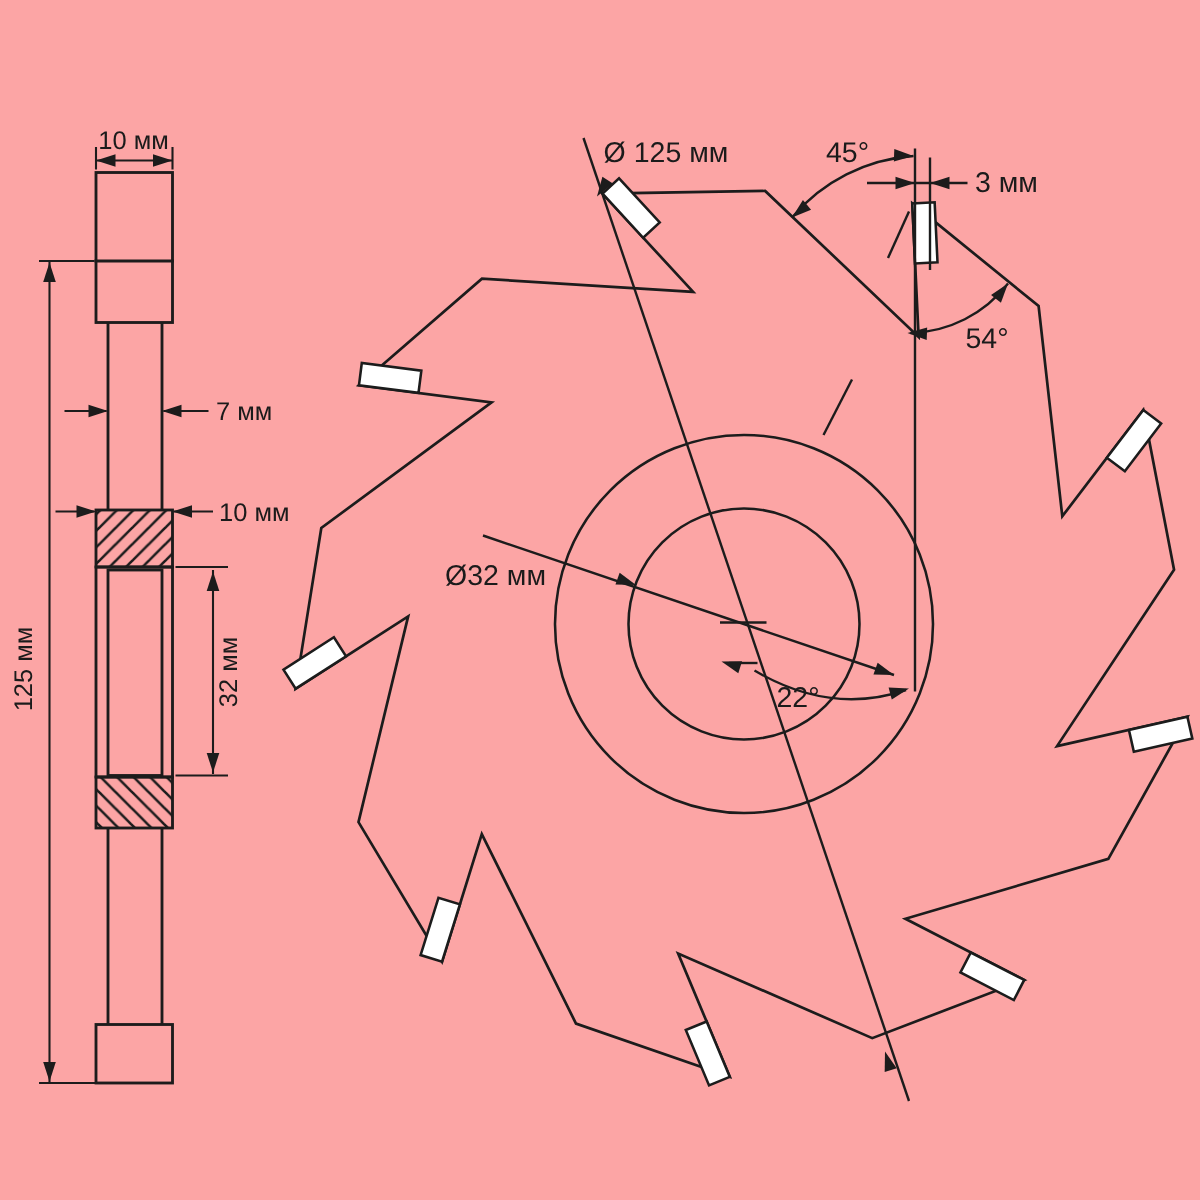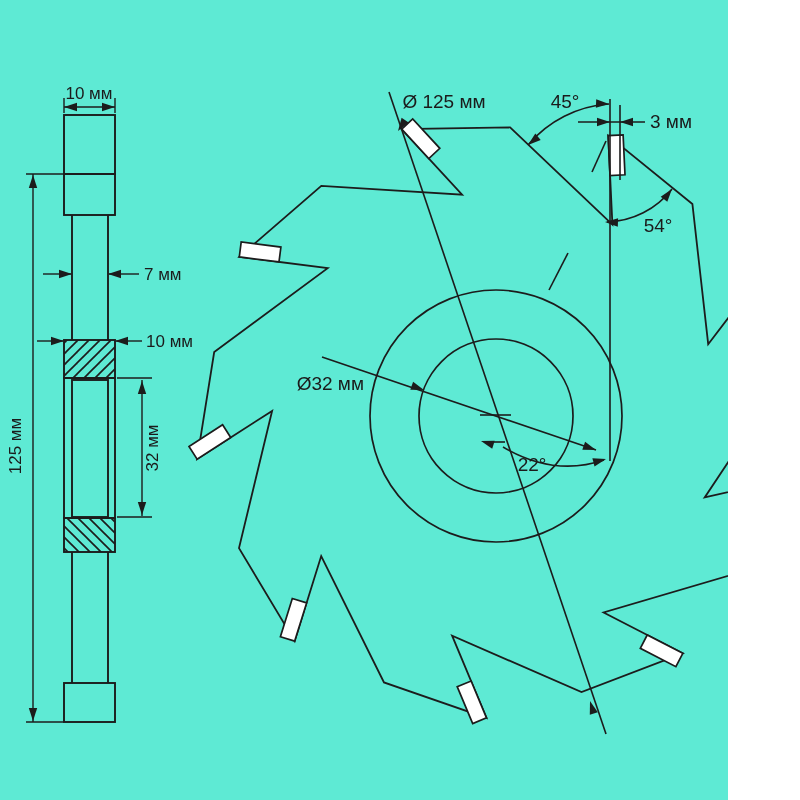--- a/index.html
+++ b/index.html
@@ -1,16 +1,16 @@
 <!DOCTYPE html>
 <html><head>
 <meta charset="utf-8">
 <style>
   html,body{margin:0;padding:0;background:#ffffff;}
-  .stage{width:728px;height:800px;position:relative;background:#5eead4;overflow:hidden;}
+  .stage{width:800px;height:800px;position:relative;background:#fca5a5;overflow:hidden;}
   svg{display:block;}
   text{font-family:"Liberation Sans","DejaVu Sans",sans-serif;fill:#1b1b1b;}
   .dim-label{font-size:17px;}
   .dim-label-big{font-size:19px;}
 </style>
 </head>
 <body>
 
 <div class="stage">
 <svg width="800" height="800" viewBox="0 0 800 800">

